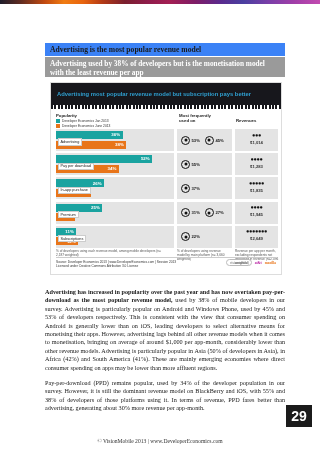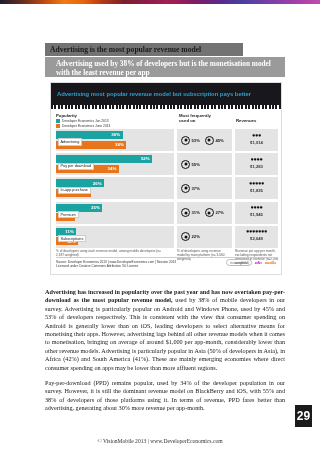--- a/index.html
+++ b/index.html
@@ -29,30 +29,30 @@
   .topbar .brand {
     position: absolute; left: 17px; top: 4px;
     color: #f2f2f2; font-family: "Liberation Sans", sans-serif;
     font-weight: bold; font-size: 9.5px; letter-spacing: 0.6px;
     text-transform: uppercase; white-space: nowrap;
     transform: scaleX(0.94); transform-origin: left center;
   }
 
   
   .h-title {
-    position: absolute; left: 45px; top: 43px; width: 198px; height: 13px;
-    background: #737373; color: #1a1a1a;
+    position: absolute; left: 45px; top: 43px; width: 240px; height: 13px;
+    background: #3b82f6; color: #1a1a1a;
     font-weight: bold; font-size: 7.6px;
     padding: 2px 5px; white-space: nowrap;
   }
   .h-sub {
     position: absolute; left: 45px; top: 57px; width: 240px; height: 20px;
     background: #9a9a9a; color: #ffffff;
     font-weight: bold; font-size: 7.3px; line-height: 9.3px;
-    padding: 2px 11px;
+    padding: 2px 5px;
   }
 
   
   .info {
     position: absolute; left: 50px; top: 82px; width: 232px; height: 193px;
     background: #ffffff; border: 1px solid #ddd;
   }
   .info-head {
     height: 22px; background: #17171c; position: relative;
   }
@@ -133,22 +133,22 @@
   .body {
     position: absolute; left: 45px; top: 288px; width: 240px;
     font-family: "Liberation Serif", serif; font-size: 6.2px;
     line-height: 8.4px; color: #1a1a1a; text-align: justify;
   }
   .body p { margin-bottom: 7px; }
   .body b { font-weight: bold; }
 
   .pagenum {
     position: absolute; right: 8px; bottom: 26px;
-    width: 17px; height: 22px; background: #1b1b1b; color: #fff;
-    font-family: "Liberation Sans", sans-serif; font-size: 12px;
+    width: 26px; height: 22px; background: #1b1b1b; color: #fff;
+    font-family: "Liberation Sans", sans-serif; font-size: 14px;
     font-weight: bold; display: flex; align-items: center; justify-content: center; margin-top: 13px;
   }
   .copyright {
     position: absolute; left: 0; bottom: 9px; width: 320px;
     text-align: center; font-size: 5.6px; color: #333;
     font-family: "Liberation Serif", serif;
   }
 </style>
 </head>
 <body>

